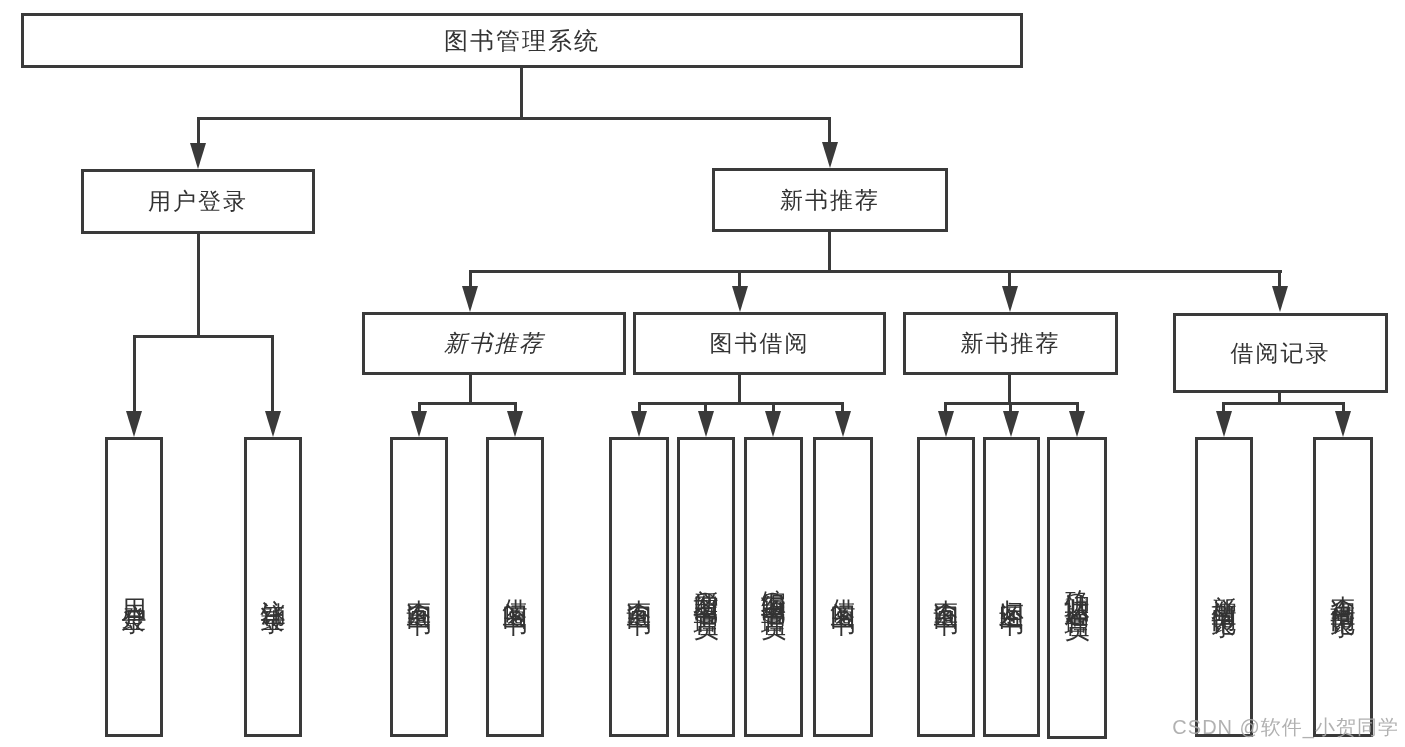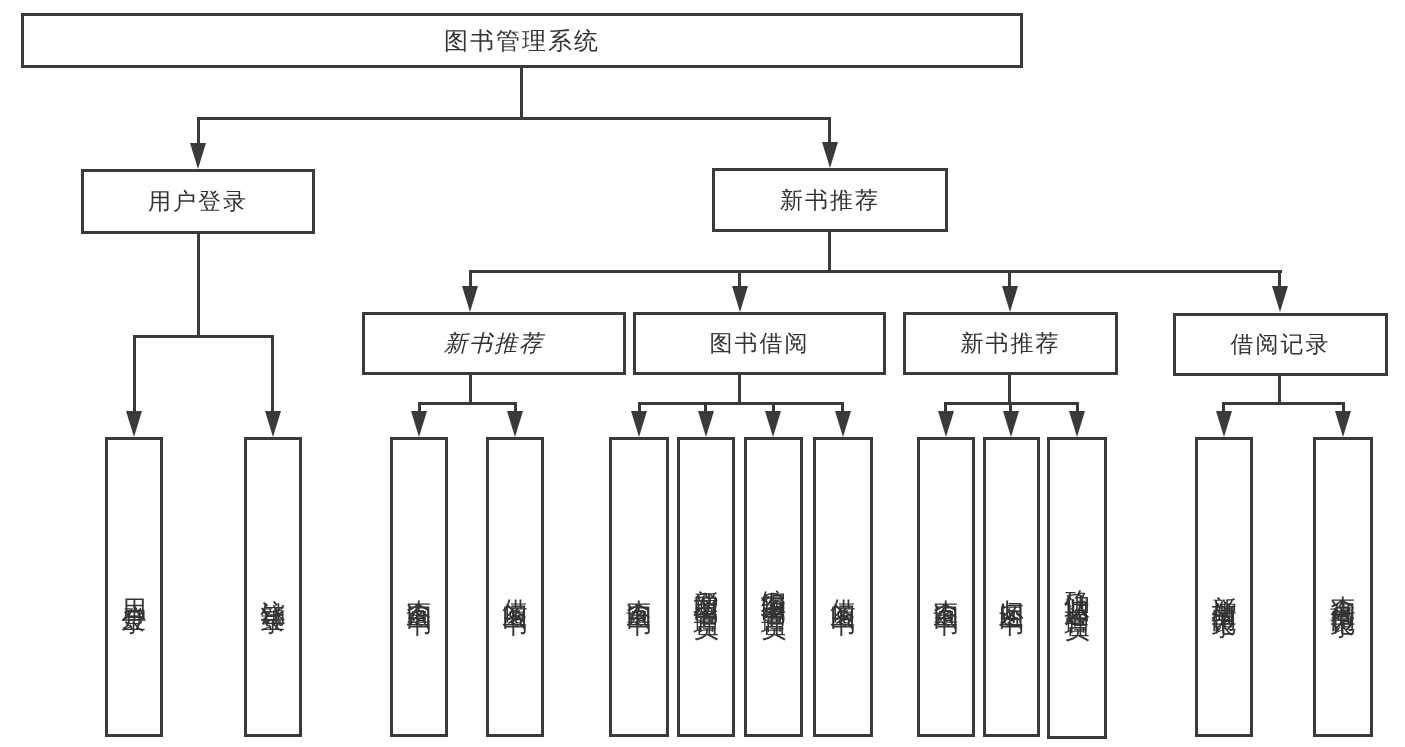--- a/index.html
+++ b/index.html
@@ -146,21 +146,21 @@
   </div>
 
   <div class="box hbox" style="left:633px; top:312px; width:253px; height:63px;">
     <span>图书借阅</span>
   </div>
 
   <div class="box hbox" style="left:903px; top:312px; width:215px; height:63px;">
     <span>新书推荐</span>
   </div>
 
-  <div class="box hbox" style="left:1173px; top:313px; width:215px; height:63px;justify-content:center;">
+  <div class="box hbox" style="left:1173px; top:313px; width:215px; height:80px;justify-content:center;">
     <span>借阅记录</span>
   </div>
 
   <div class="box vbox" style="left:105px; top:437px; width:58px; height:300px;">
     <span class="vtext">用户登录</span>
   </div>
   <div class="box vbox" style="left:244px; top:437px; width:58px; height:300px;">
     <span class="vtext">注销登录</span>
   </div>
 
@@ -194,14 +194,15 @@
     <span class="vtext">确认归还（管理员）</span>
   </div>
 
   <div class="box vbox" style="left:1195px; top:437px; width:58px; height:300px;">
     <span class="vtext">新增借阅记录</span>
   </div>
   <div class="box vbox" style="left:1313px; top:437px; width:60px; height:300px;">
     <span class="vtext">查询借阅记录</span>
   </div>
 
+  <div class="watermark">CSDN @软件_小贺同学</div>
 
 </div>
 
 </body></html>

